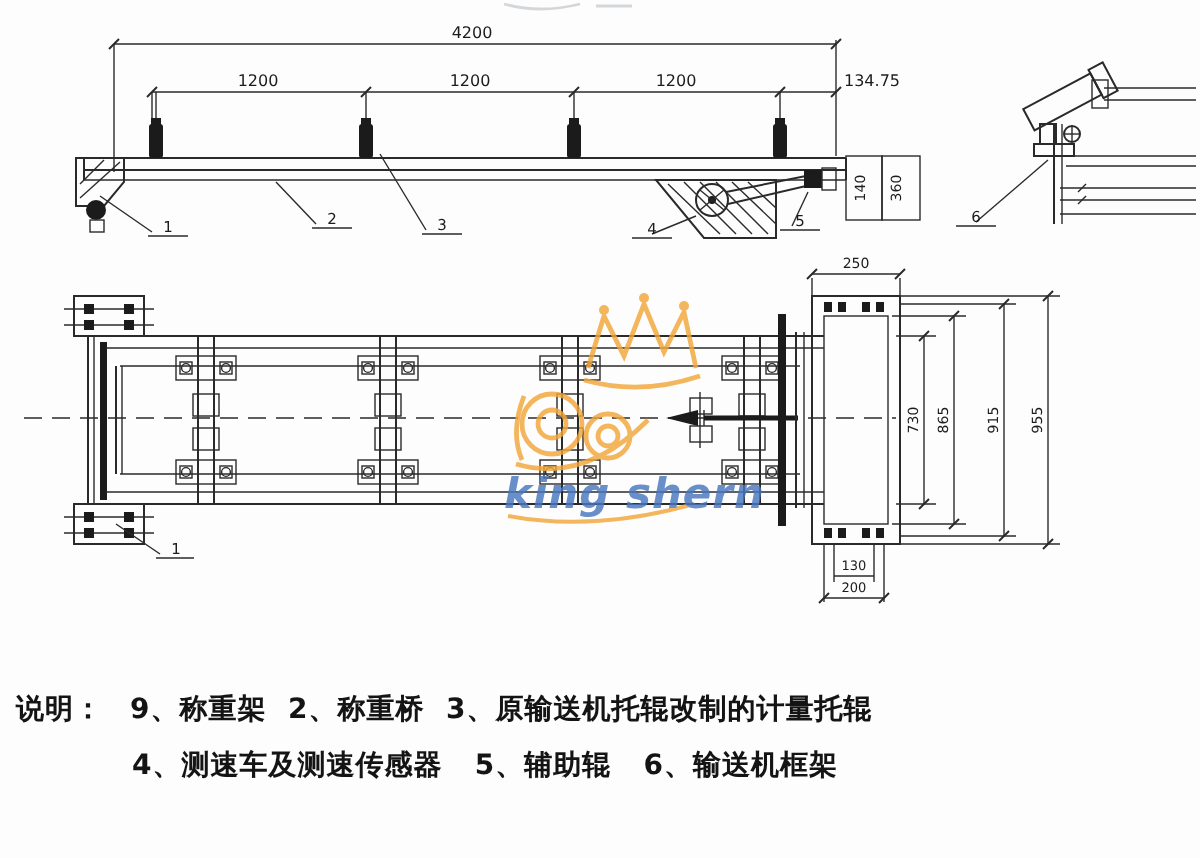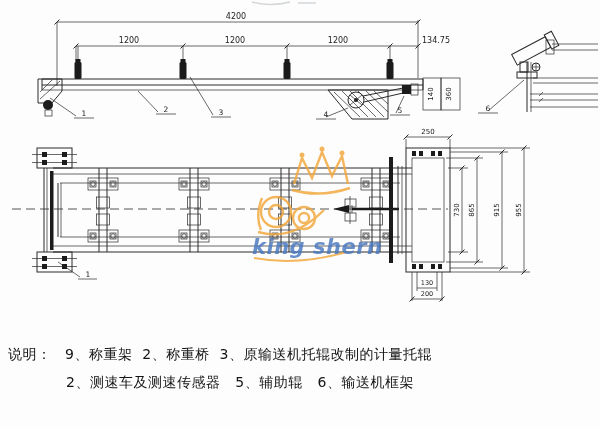--- a/index.html
+++ b/index.html
@@ -4,21 +4,21 @@
 <style>
   html,body{margin:0;padding:0;}
   body{
     width:600px;height:429px;position:relative;background:#fdfdfd;
     font-family:"DejaVu Sans","Liberation Sans",sans-serif;
     overflow:hidden;
   }
   #drawing{position:absolute;top:0;left:0;}
   .legend{
     position:absolute;top:346px;left:0;width:600px;
-    color:#141414;font-weight:normal;font-size:14px;letter-spacing:0.5px;
+    color:#141414;font-weight:bold;font-size:14px;letter-spacing:0.5px;
   }
   .legend-row1{display:flex;align-items:baseline;}
   .legend-label{margin-left:8px;width:57px;flex:none;}
   .legend-line1{white-space:pre;}
   .legend-row2{margin-left:66px;margin-top:10px;white-space:pre;}
   svg text{fill:#1c1c1c;font-family:"DejaVu Sans","Liberation Sans",sans-serif;}
   .dimtxt{font-size:8px;}
   .dimtxt-sm{font-size:7px;}
   .callout{font-size:7.5px;}
   .ln{stroke:#2a2a2a;stroke-width:1;fill:none;}
@@ -312,14 +312,14 @@
     </g>
     <text x="0" y="116" style="font-size:21px;font-style:italic;font-weight:bold;fill:#4878C0;letter-spacing:0.5px">king shern</text>
   </g>
 </svg>
 
 <div class="legend">
   <div class="legend-row1">
     <span class="legend-label">说明：</span>
     <span class="legend-line1">9、称重架  2、称重桥  3、原输送机托辊改制的计量托辊</span>
   </div>
-  <div class="legend-row2">2、测速车及测速传感器   5、辅助辊   6、输送机框架</div>
+  <div class="legend-row2">4、测速车及测速传感器   5、辅助辊   6、输送机框架</div>
 </div>
 
 </body></html>

